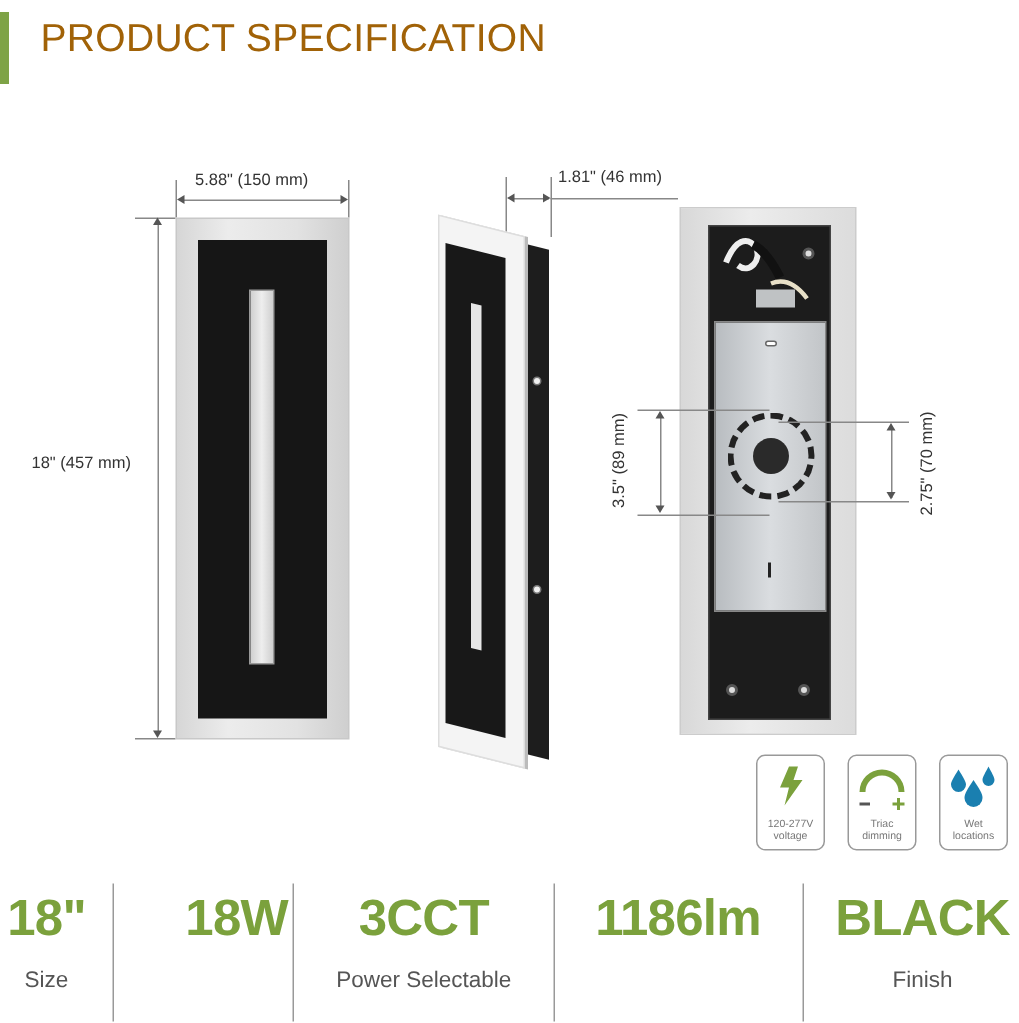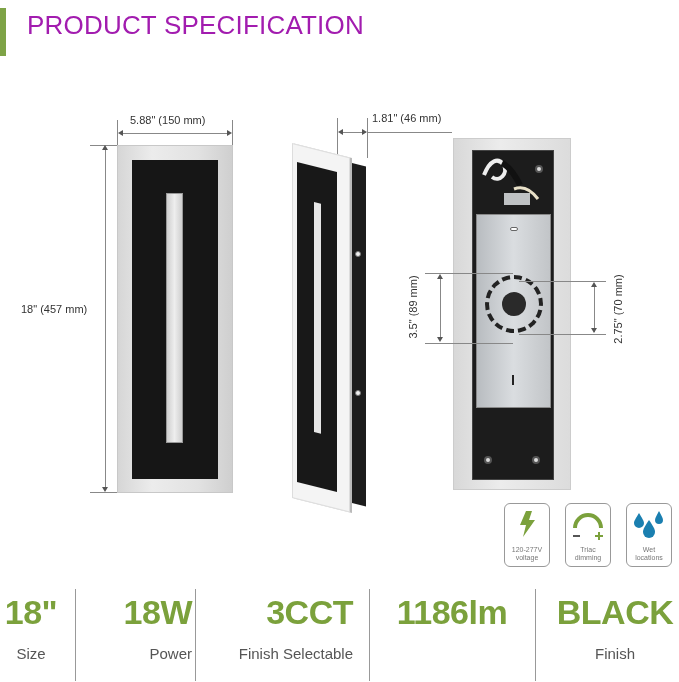--- a/index.html
+++ b/index.html
@@ -1,21 +1,21 @@
 <!DOCTYPE html>
 <html><head>
 <meta charset="utf-8">
 <style>
   * { margin:0; padding:0; box-sizing:border-box; }
   html, body { width:679px; height:682px; background:#fff; overflow:hidden; }
   body { position:relative; font-family:"Liberation Sans", sans-serif; color:#222; }
   .abs { position:absolute; }
 
   .title-bar { left:0; top:8px; width:6px; height:48px; background:#7ea346; }
-  .title { left:27px; top:10px; font-size:26px; letter-spacing:0.2px; color:#a21caf; font-weight:400; }
+  .title { left:27px; top:10px; font-size:26px; letter-spacing:0.2px; color:#a16207; font-weight:400; }
 
   .dim-text { font-size:11px; color:#333; white-space:nowrap; }
   .line-h { height:1px; background:#888; }
   .line-v { width:1px; background:#888; }
   .arrow-l { width:0; height:0; border-top:3px solid transparent; border-bottom:3px solid transparent; border-right:5px solid #555; }
   .arrow-r { width:0; height:0; border-top:3px solid transparent; border-bottom:3px solid transparent; border-left:5px solid #555; }
   .arrow-u { width:0; height:0; border-left:3px solid transparent; border-right:3px solid transparent; border-bottom:5px solid #555; }
   .arrow-d { width:0; height:0; border-left:3px solid transparent; border-right:3px solid transparent; border-top:5px solid #555; }
 
   
@@ -155,27 +155,26 @@
 
 <div>
   <div class="abs spec" style="left:-8px;width:78px;">
     <div class="val">18"</div>
     <div class="lbl">Size</div>
   </div>
   <div class="abs divider" style="left:75px;"></div>
 
   <div class="abs spec" style="left:80px;width:112px;text-align:right;">
     <div class="val">18W</div>
-    <div class="lbl">Power</div>
   </div>
   <div class="abs divider" style="left:195px;"></div>
 
-  <div class="abs spec" style="left:188px;width:165px;text-align:right;">
+  <div class="abs spec" style="left:200px;width:165px;">
     <div class="val">3CCT</div>
-    <div class="lbl">Finish Selectable</div>
+    <div class="lbl">Power Selectable</div>
   </div>
   <div class="abs divider" style="left:369px;"></div>
 
   <div class="abs spec" style="left:372px;width:160px;">
     <div class="val">1186lm</div>
   </div>
   <div class="abs divider" style="left:535px;"></div>
 
   <div class="abs spec" style="left:540px;width:150px;">
     <div class="val">BLACK</div>

